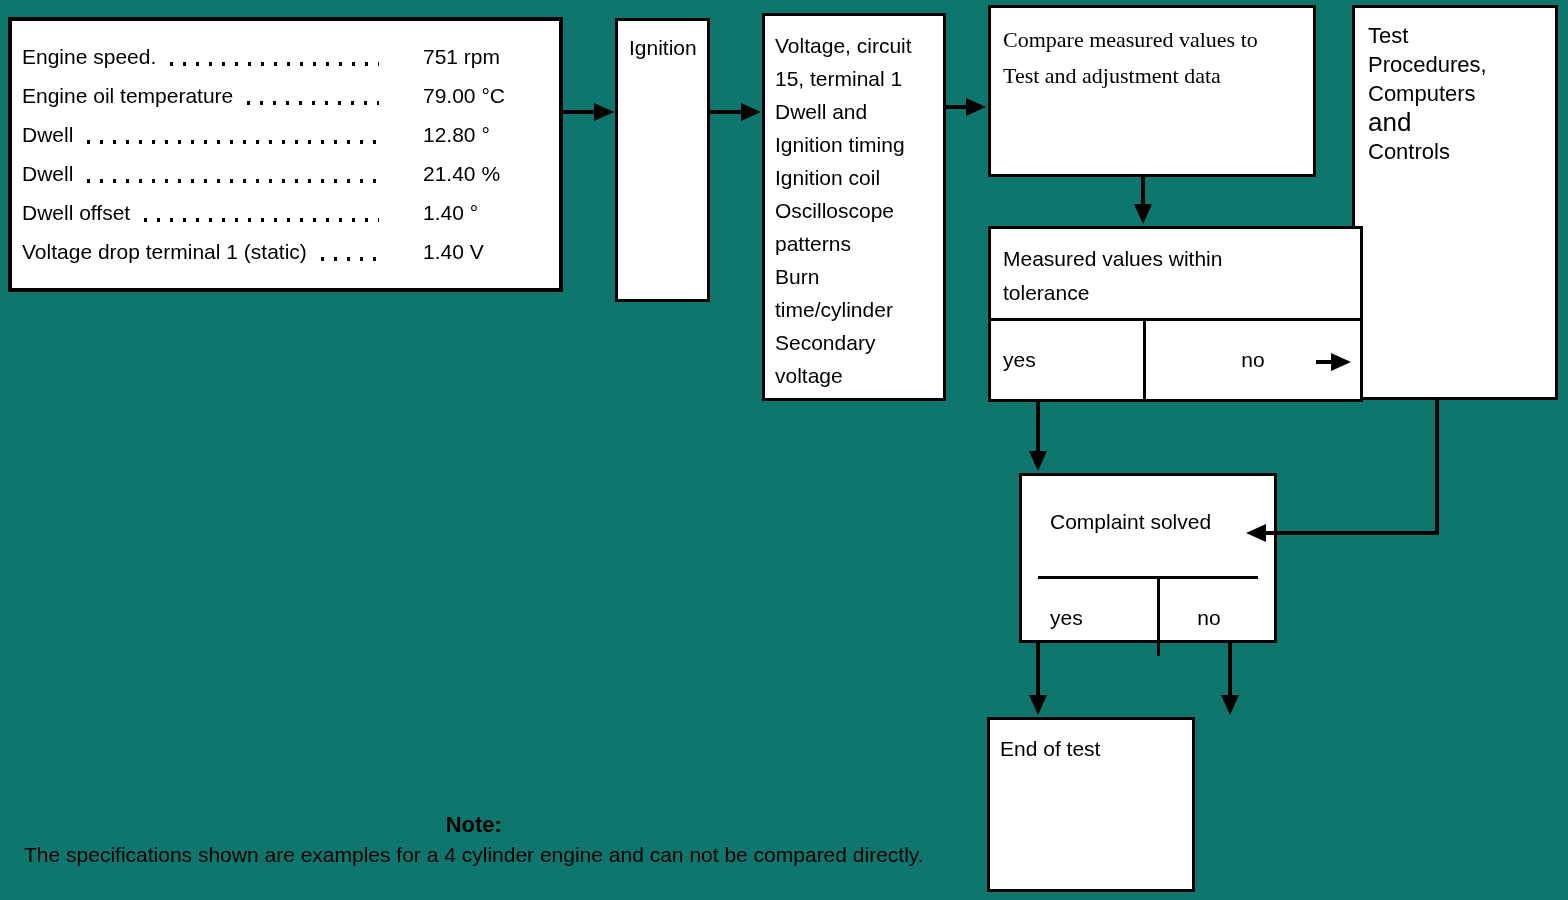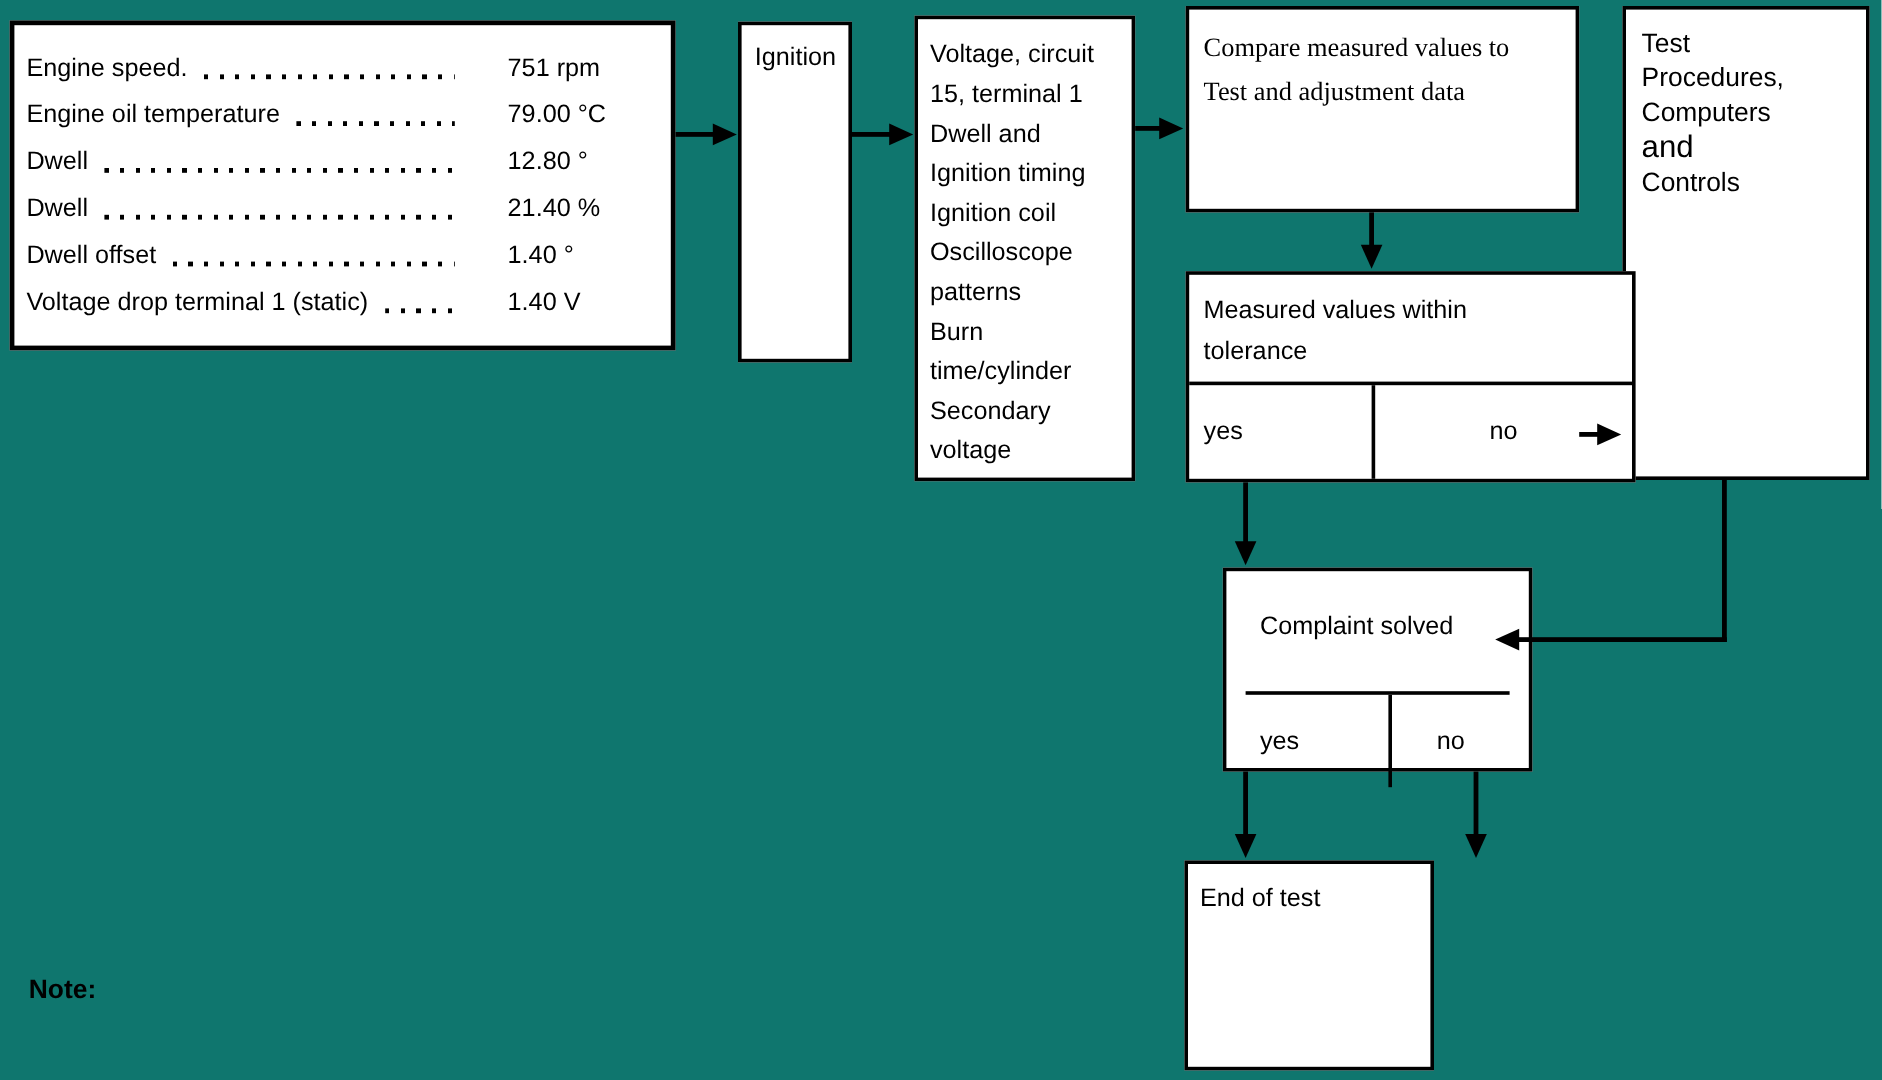--- a/index.html
+++ b/index.html
@@ -127,20 +127,21 @@
     </div>
   </div>
 
   <div class="box" style="left:987px; top:717px; width:208px; height:175px; padding:12px 0 0 10px;">
     <div class="txt">End of test</div>
   </div>
 
 
   <div style="position:absolute; left:24px; top:810px;text-align:center;">
     <div class="bold" style="font-size:22px; line-height:30px;">Note:</div>
+    <div style="font-size:21px; line-height:30px; white-space:nowrap;">The specifications shown are examples for a 4 cylinder engine and can not be compared directly.</div>
   </div>
 
   <div>
     <div class="hline" style="left:563px; top:110px; width:33px; height:4px;"></div>
     <div class="ah ah-right" style="left:594px; top:103px;"></div>
   </div>
 
   <div>
     <div class="hline" style="left:710px; top:110px; width:33px; height:4px;"></div>
     <div class="ah ah-right" style="left:741px; top:103px;"></div>

